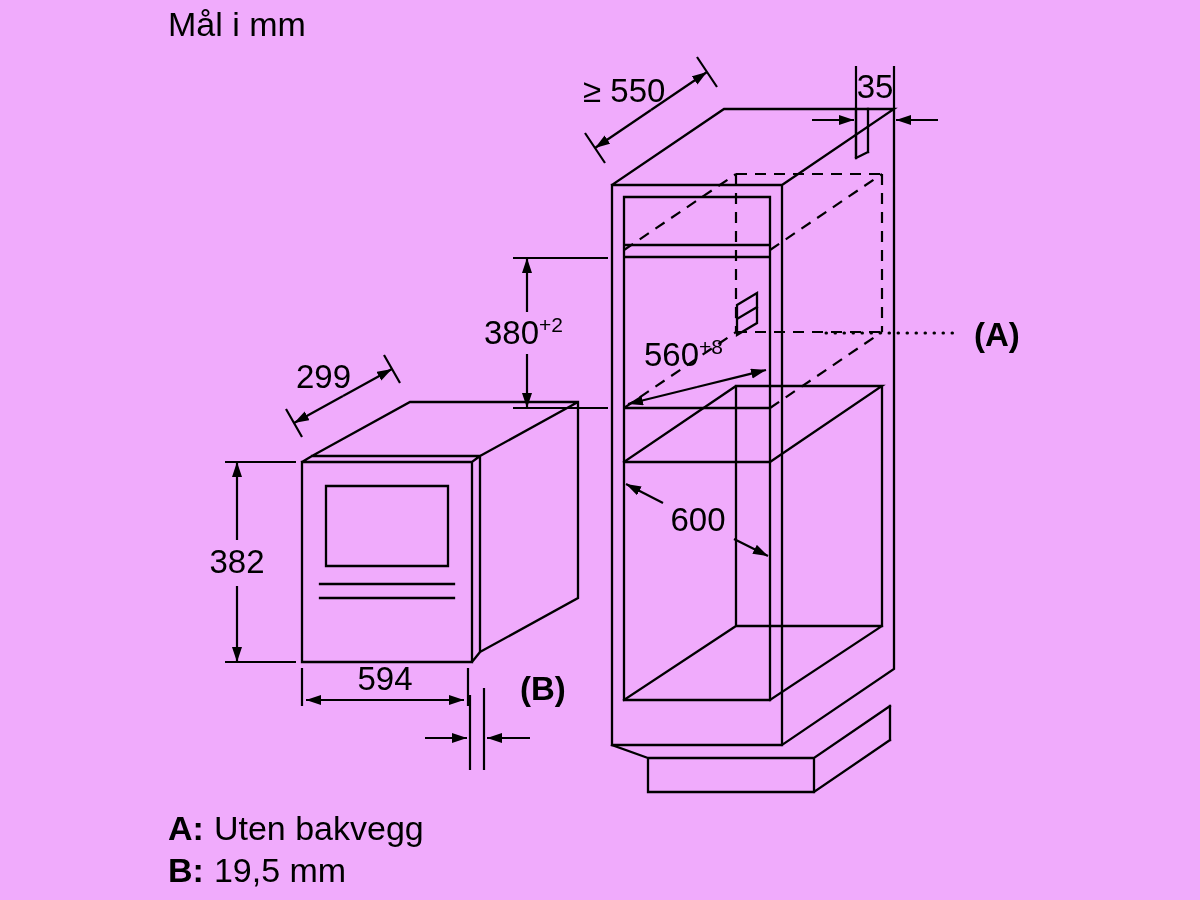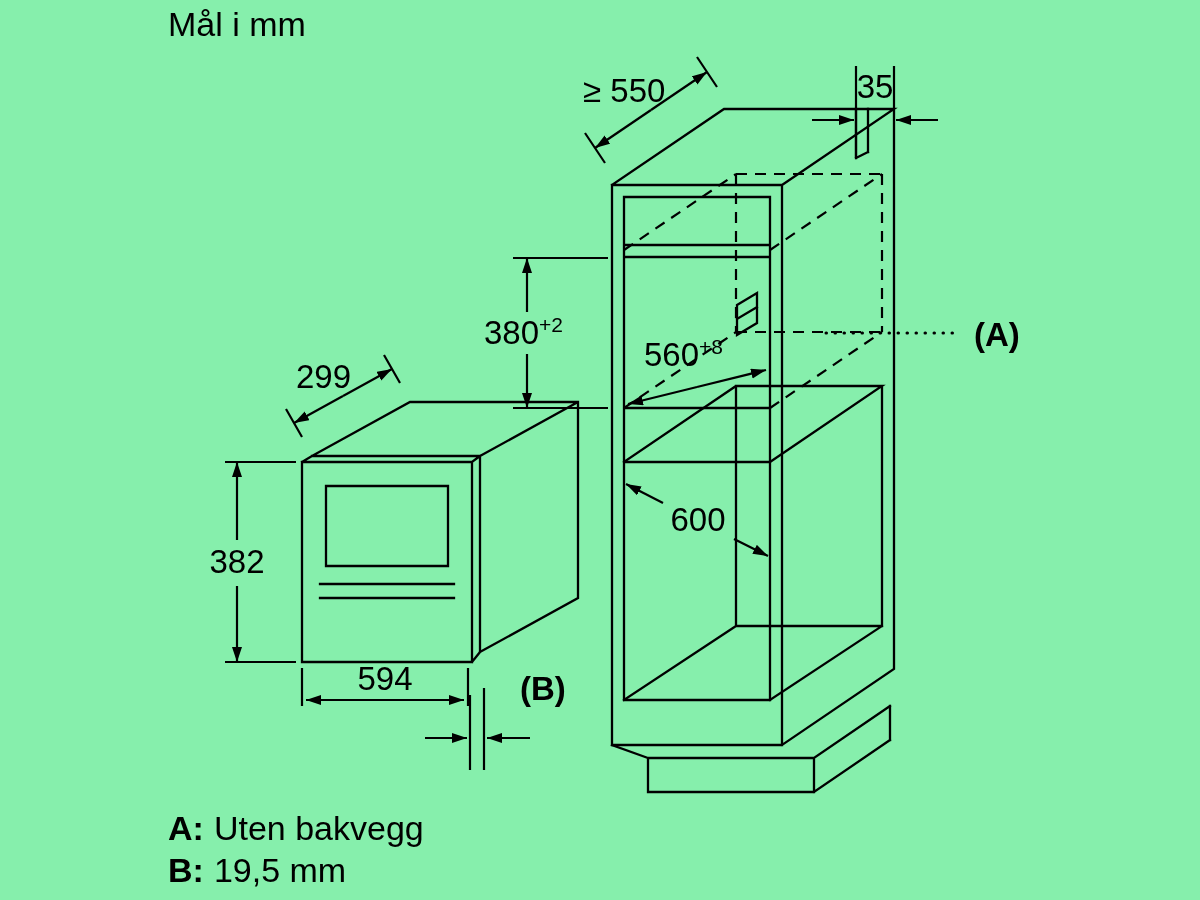--- a/index.html
+++ b/index.html
@@ -1,16 +1,16 @@
 <!DOCTYPE html>
 <html><head>
 <meta charset="utf-8">
 <style>
   html,body{margin:0;padding:0;background:#ffffff;}
-  .stage{position:relative;width:1200px;height:900px;background:#86efac;overflow:hidden;
+  .stage{position:relative;width:1200px;height:900px;background:#f0abfc;overflow:hidden;
          font-family:"Liberation Sans", sans-serif;}
   svg{position:absolute;left:0;top:0;}
   .ln{stroke:#000;stroke-width:2.3;fill:none;stroke-linecap:square;stroke-linejoin:miter;}
   .dim{stroke:#000;stroke-width:2.2;fill:none;stroke-linecap:butt;}
   .dash{stroke:#000;stroke-width:2.2;fill:none;stroke-dasharray:11 8;}
   .dots{stroke:#000;stroke-width:3;fill:none;stroke-dasharray:0.5 8.5;stroke-linecap:round;}
   text{fill:#000;font-family:"Liberation Sans", sans-serif;font-size:33px;}
   .big{font-size:34px;}
   .bold{font-weight:bold;}
   .sup{font-size:21px;}

